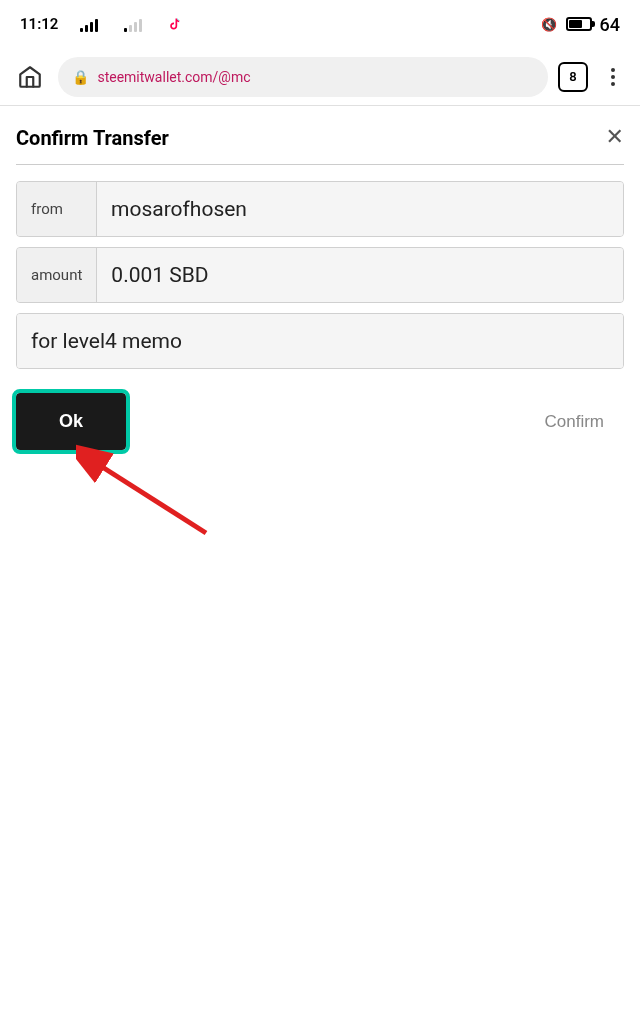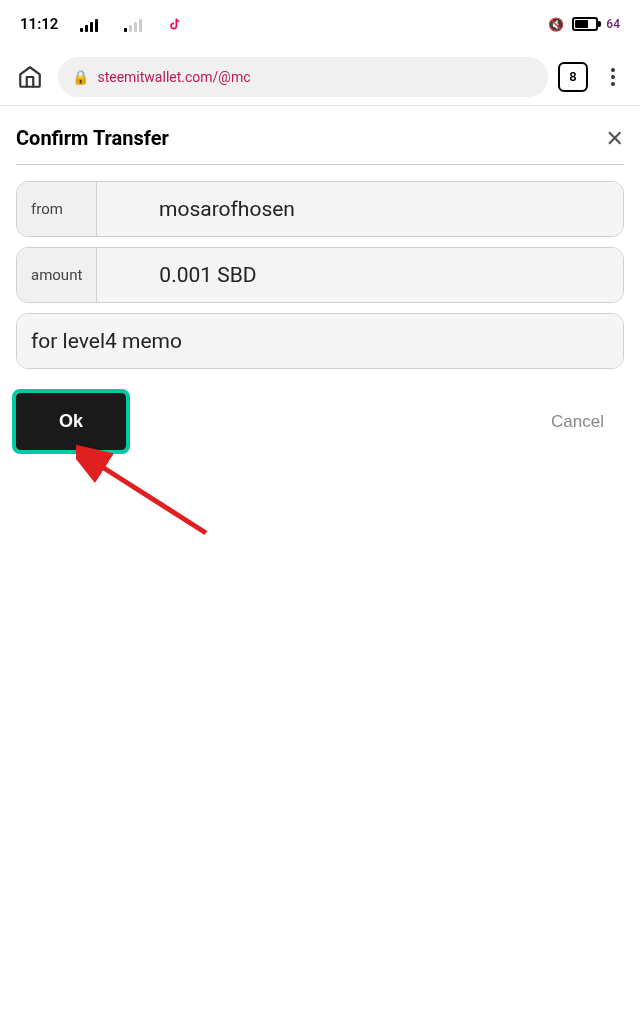--- a/index.html
+++ b/index.html
@@ -39,23 +39,23 @@
       width: 3px;
       background: #000;
       border-radius: 1px;
     }
     .status-right {
       display: flex;
       align-items: center;
       gap: 8px;
     }
     .battery-text {
-      font-size: 12px;
+      font-size: 18px;
       font-weight: 500;
-      color: #701a75;
+      color: #000000;
     }
     .battery-icon {
       width: 26px;
       height: 14px;
       border: 2px solid #000;
       border-radius: 3px;
       position: relative;
       display: flex;
       align-items: center;
       padding: 1px;
@@ -152,21 +152,21 @@
 
     
     .main-content {
       padding: 20px 16px;
     }
 
     
     .dialog-header {
       display: flex;
       justify-content: space-between;
-      align-items: flex-end;
+      align-items: flex-start;
       padding-bottom: 14px;
       border-bottom: 1px solid #ccc;
       margin-bottom: 16px;
     }
     .dialog-title {
       font-size: 20px;
       font-weight: 700;
       color: #000;
     }
     .close-btn {
@@ -175,25 +175,24 @@
       cursor: pointer;
       line-height: 1;
     }
 
     
     .form-row {
       display: flex;
       align-items: stretch;
       margin-bottom: 10px;
       border: 1px solid #d0d0d0;
-      border-radius: 12px;
+      border-radius: 4px;
       background: #f5f5f5;
       overflow: hidden;
       min-height: 56px;
-      gap: 48px;
     }
     .field-label {
       min-width: 80px;
       display: flex;
       align-items: center;
       justify-content: flex-start;
       padding: 10px 14px;
       font-size: 15px;
       color: #444;
       background: #f0f0f0;
@@ -340,16 +339,16 @@
       
       <svg style="position:absolute; left:60px; top:50px; pointer-events:none;" width="160" height="100" viewBox="0 0 160 100">
         <defs>
           <marker id="arrowhead" markerWidth="10" markerHeight="7" refX="2" refY="3.5" orient="auto">
             <polygon points="0 0, 10 3.5, 0 7" fill="#e02020"></polygon>
           </marker>
         </defs>
         <line x1="130" y1="90" x2="20" y2="20" stroke="#e02020" stroke-width="5" marker-end="url(#arrowhead)"></line>
       </svg>
     </div>
-    <button class="cancel-btn">Cancel</button>
+    <button class="cancel-btn">Confirm</button>
   </div>
 
 </div>
 
 </body></html>

